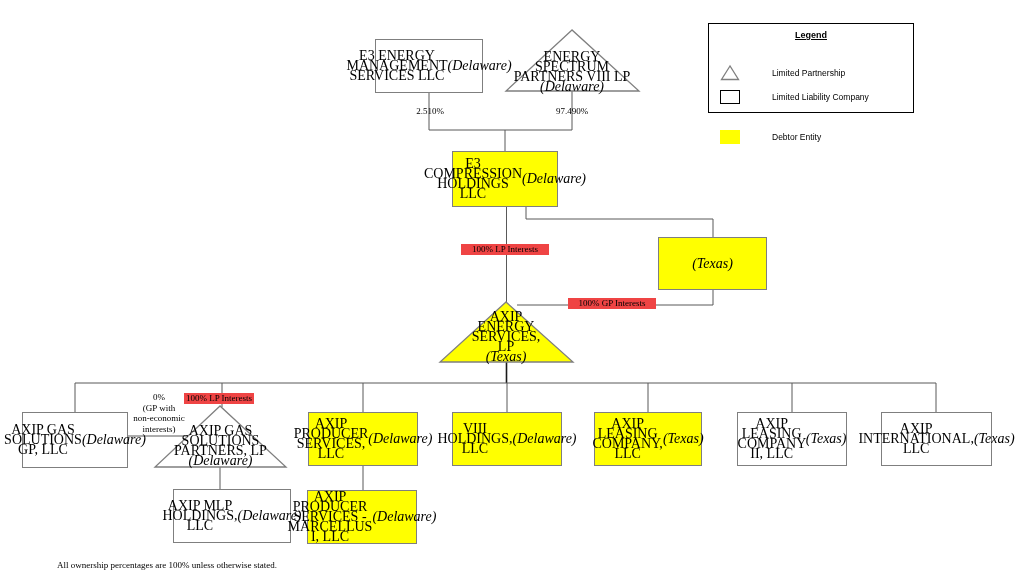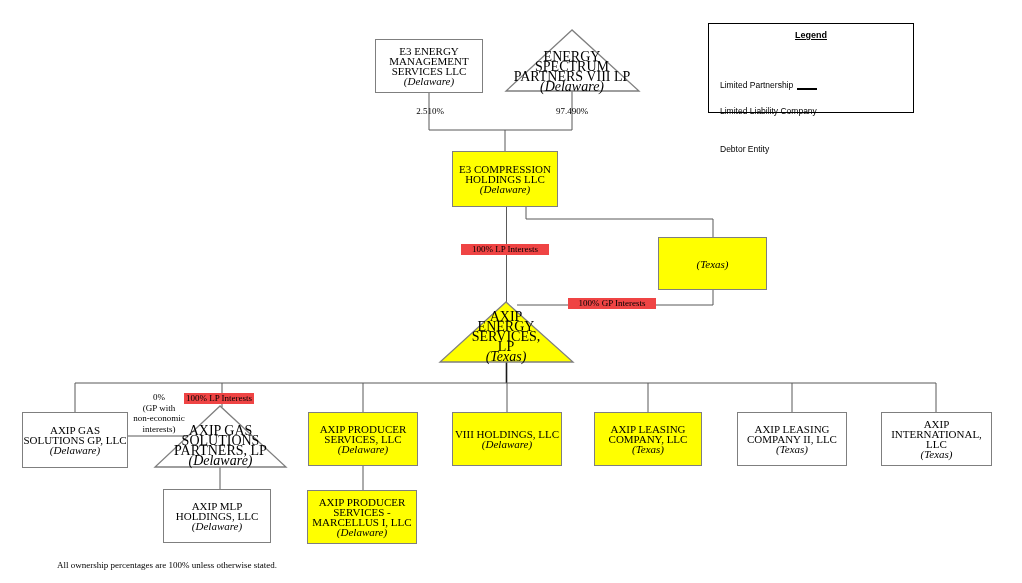--- a/index.html
+++ b/index.html
@@ -4,22 +4,22 @@
 <style>
   html,body { margin:0; padding:0; background:#fff; }
   .stage {
     position:relative; width:1022px; height:583px; background:#ffffff;
     font-family:"Liberation Serif","DejaVu Serif",serif; overflow:hidden;
   }
   svg.wires { position:absolute; left:0; top:0; }
   .ebox {
     position:absolute; box-sizing:border-box;
     border:1.5px solid #7f7f7f; background:#ffffff;
-    display:flex; flex-direction:column; align-items:center; justify-content:center;
-    text-align:center; font-size:11px; line-height:10px; color:#000;
+    display:flex; flex-direction:row; align-items:center; justify-content:center;
+    text-align:center; font-size:14px; line-height:10px; color:#000;
   }
   .ebox.debtor { background:#ffff00; }
   .ename { white-space:pre-line; }
   .ejur  { font-style:italic; }
   .tri-label {
     position:absolute; text-align:center; font-size:14px; line-height:10px;
     color:#000; pointer-events:none;
   }
   .elabel {
     position:absolute; font-size:9px; line-height:10.5px; color:#000; text-align:center;
@@ -29,21 +29,21 @@
   .footnote { position:absolute; font-size:9px; color:#000; }
   .legend {
     position:absolute; box-sizing:border-box; background:#fff;
     border:1.5px solid #000; font-family:"Liberation Sans","DejaVu Sans",sans-serif;
     font-size:8.5px; color:#000;
   }
   .legend-title {
     text-align:center; font-weight:bold; text-decoration:underline;
     font-size:9px; margin-top:6px;
   }
-  .legend-row { position:absolute; left:11px; display:flex; align-items:flex-end; gap:16px; height:17px;flex-direction:column; }
+  .legend-row { position:absolute; left:11px; display:flex; align-items:center; gap:32px; height:17px; }
   .legend-swatch-rect { width:20px; height:14px; box-sizing:border-box; border:1.5px solid #000; background:#fff; }
   .legend-swatch-debtor { width:20px; height:14px; background:#ffff00; }
 </style>
 </head>
 <body>
 
 <div class="stage">
 
   <svg class="wires" width="1022" height="583" viewBox="0 0 1022 583">
     <g fill="none" stroke="#595959" stroke-width="1">
@@ -98,21 +98,21 @@
   <div class="ebox debtor" style="left:658px;top:237px;width:109px;height:53px">
     <div class="ejur">(Texas)</div>
   </div>
 
   <div class="ebox" style="left:22px;top:412px;width:106px;height:56px">
     <div class="ename">AXIP GAS
 SOLUTIONS GP, LLC</div>
     <div class="ejur">(Delaware)</div>
   </div>
 
-  <div class="ebox" style="left:163px;top:489px;width:108px;height:54px">
+  <div class="ebox" style="left:173px;top:489px;width:118px;height:54px">
     <div class="ename">AXIP MLP
 HOLDINGS, LLC</div>
     <div class="ejur">(Delaware)</div>
   </div>
 
   <div class="ebox debtor" style="left:308px;top:412px;width:110px;height:54px">
     <div class="ename">AXIP PRODUCER
 SERVICES, LLC</div>
     <div class="ejur">(Delaware)</div>
   </div>

